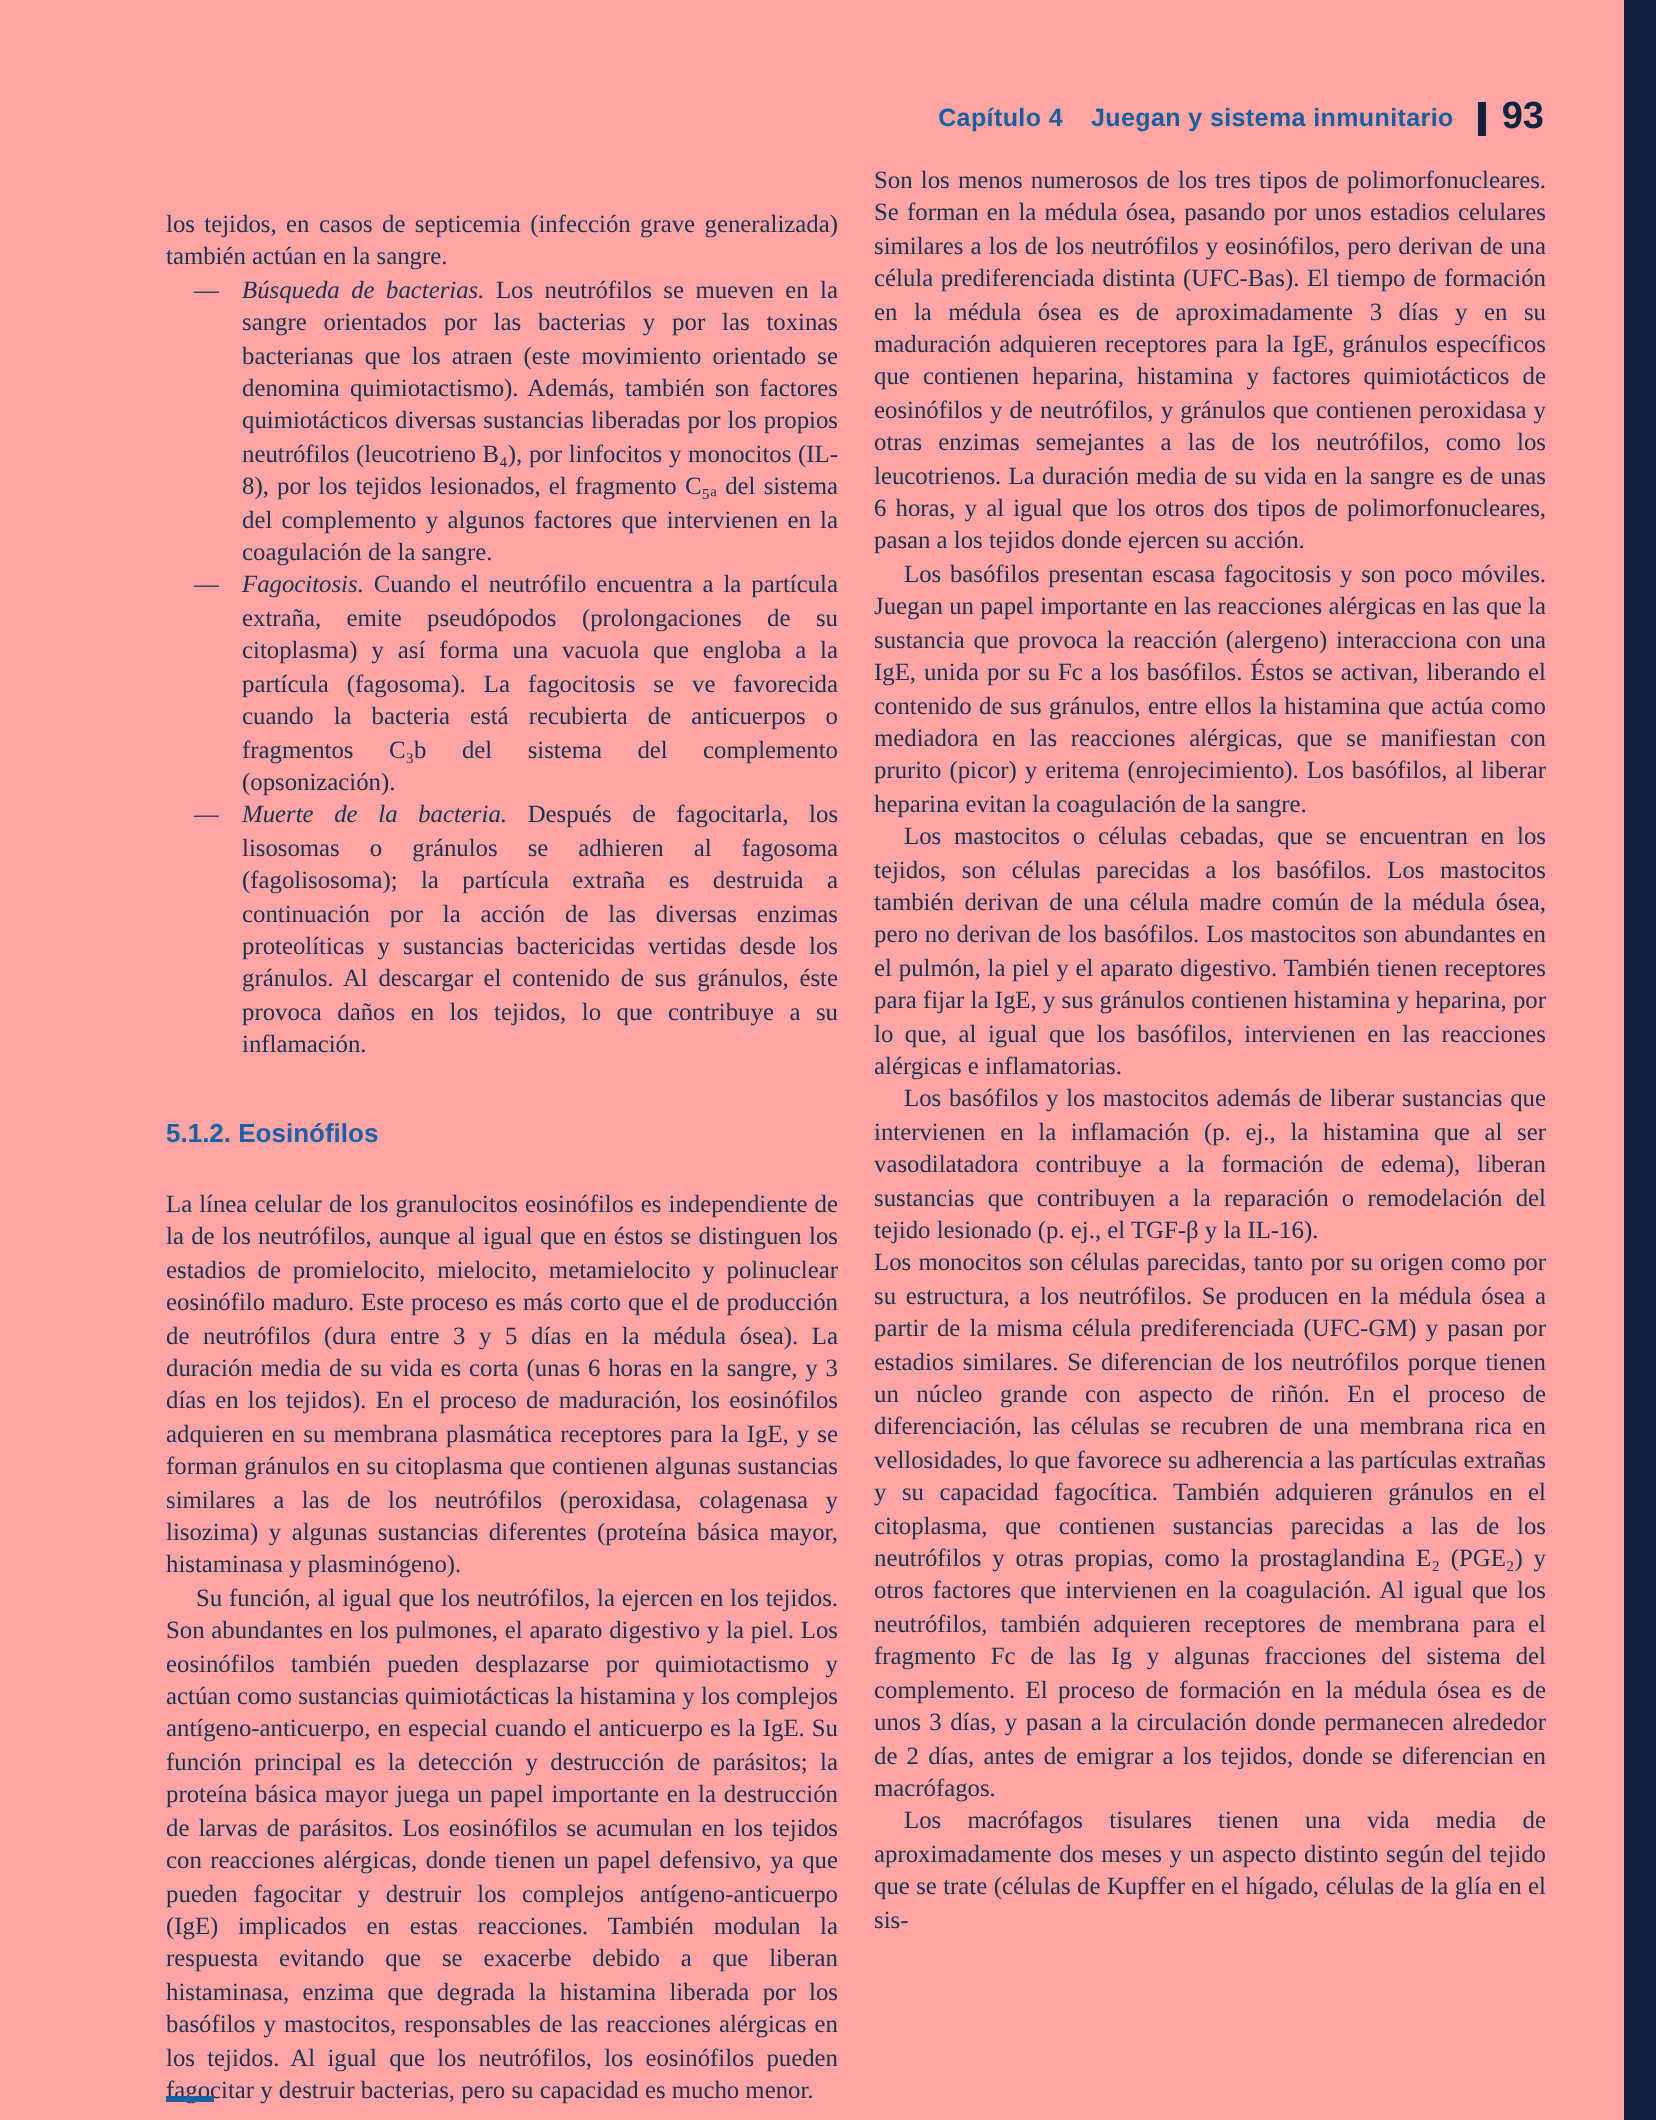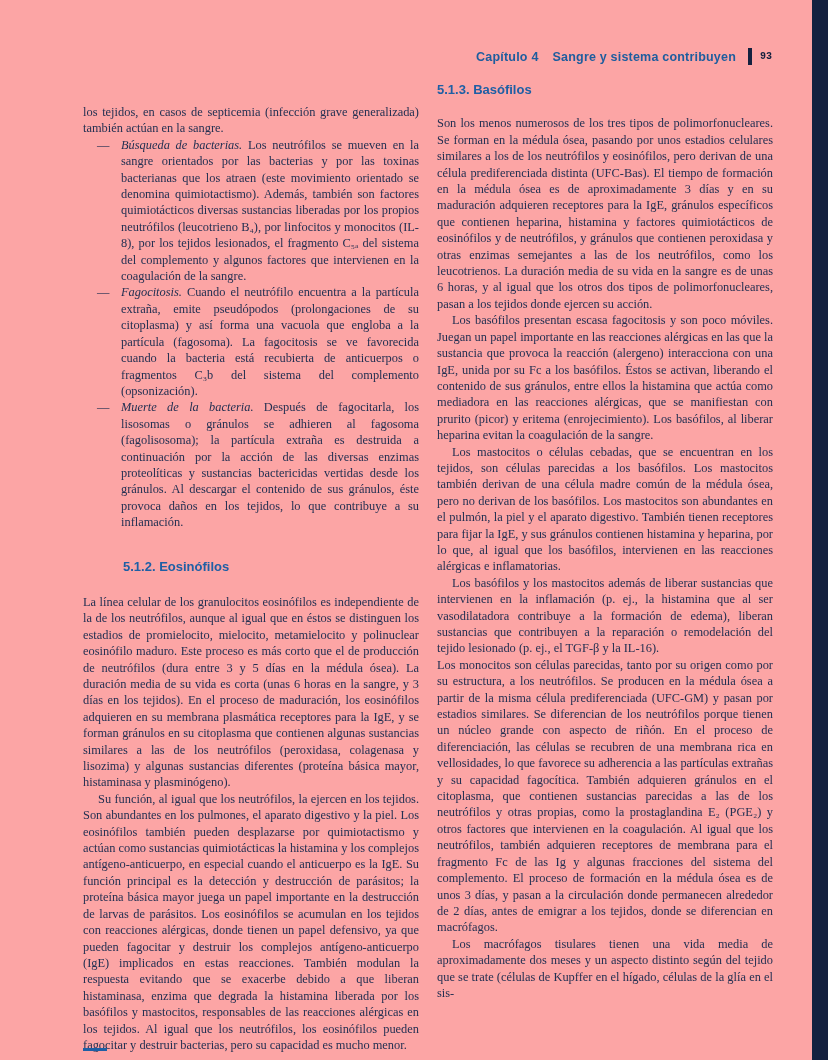--- a/index.html
+++ b/index.html
@@ -31,21 +31,21 @@
     display: flex; justify-content: flex-end; align-items: center;
     font-family: "Liberation Sans", sans-serif;
     font-size: 12.5px; color: #1d5d9e;
   }
   .header .chapter { font-weight: bold; margin-right: 14px; letter-spacing: 0.2px; }
   .header .title   { font-weight: bold; letter-spacing: 0.2px; }
   .header .sep {
     width: 4px; height: 17px; background: #14213f;
     margin: 0 8px 0 12px;
   }
-  .header .pagenum { font-weight: bold; font-size: 10px; color: #14213f; font-family: Liberation Mono, monospace; }
+  .header .pagenum { font-weight: bold; font-size: 19px; color: #14213f; }
 
   .col { position: absolute; width: 336px; font-size: 12.4px; line-height: 16.4px; text-align: justify; }
   .col-left  { left: 83px;  top: 104px; }
   .col-right { left: 437px; top: 82px; }
 
   p { margin: 0; }
   p.indent { text-indent: 15px; }
   em.lead { font-style: italic; }
 
   .bullets { margin: 0 0 0 14px; }
@@ -54,34 +54,34 @@
   .bullet p { flex: 1 1 auto; }
 
   .section-heading {
     font-family: "Liberation Sans", sans-serif;
     font-weight: bold;
     font-size: 13px;
     color: #1e5fa5;
     text-align: left;
     margin: 0;
   }
-  .heading-gap-top    { margin-top: 28px; margin-left: 40px; }
+  .heading-gap-top    { margin-top: 28px; }
   .heading-gap-bottom { margin-bottom: 19px; }
   .heading-gap-bottom-sm { margin-bottom: 17px; }
 </style>
 </head>
 <body>
 
 <div class="page">
 
   <div class="side-band"></div>
 
   <div class="header">
     <span class="chapter">Capítulo 4</span>
-    <span class="title">Sangre y sistema contribuyen</span>
+    <span class="title">Juegan y sistema inmunitario</span>
     <span class="sep"></span>
     <span class="pagenum">93</span>
   </div>
 
   <div class="col col-left">
 
     <p>los tejidos, en casos de septicemia (infección grave generalizada) también actúan en la sangre.</p>
 
     <div class="bullets">
 
@@ -104,21 +104,20 @@
 
     <h2 class="section-heading heading-gap-top heading-gap-bottom">5.1.2. Eosinófilos</h2>
 
     <p>La línea celular de los granulocitos eosinófilos es independiente de la de los neutrófilos, aunque al igual que en éstos se distinguen los estadios de promielocito, mielocito, metamielocito y polinuclear eosinófilo maduro. Este proceso es más corto que el de producción de neutrófilos (dura entre 3 y 5 días en la médula ósea). La duración media de su vida es corta (unas 6 horas en la sangre, y 3 días en los tejidos). En el proceso de maduración, los eosinófilos adquieren en su membrana plasmática receptores para la IgE, y se forman gránulos en su citoplasma que contienen algunas sustancias similares a las de los neutrófilos (peroxidasa, colagenasa y lisozima) y algunas sustancias diferentes (proteína básica mayor, histaminasa y plasminógeno).</p>
     <p class="indent">Su función, al igual que los neutrófilos, la ejercen en los tejidos. Son abundantes en los pulmones, el aparato digestivo y la piel. Los eosinófilos también pueden desplazarse por quimiotactismo y actúan como sustancias quimiotácticas la histamina y los complejos antígeno-anticuerpo, en especial cuando el anticuerpo es la IgE. Su función principal es la detección y destrucción de parásitos; la proteína básica mayor juega un papel importante en la destrucción de larvas de parásitos. Los eosinófilos se acumulan en los tejidos con reacciones alérgicas, donde tienen un papel defensivo, ya que pueden fagocitar y destruir los complejos antígeno-anticuerpo (IgE) implicados en estas reacciones. También modulan la respuesta evitando que se exacerbe debido a que liberan histaminasa, enzima que degrada la histamina liberada por los basófilos y mastocitos, responsables de las reacciones alérgicas en los tejidos. Al igual que los neutrófilos, los eosinófilos pueden fagocitar y destruir bacterias, pero su capacidad es mucho menor.</p>
 
   </div>
 
   <div class="col col-right">
 
-    <h2 class="section-heading heading-gap-bottom-sm">5.1.3. Basófilos</h2>
 
     <p>Son los menos numerosos de los tres tipos de polimorfonucleares. Se forman en la médula ósea, pasando por unos estadios celulares similares a los de los neutrófilos y eosinófilos, pero derivan de una célula prediferenciada distinta (UFC-Bas). El tiempo de formación en la médula ósea es de aproximadamente 3 días y en su maduración adquieren receptores para la IgE, gránulos específicos que contienen heparina, histamina y factores quimiotácticos de eosinófilos y de neutrófilos, y gránulos que contienen peroxidasa y otras enzimas semejantes a las de los neutrófilos, como los leucotrienos. La duración media de su vida en la sangre es de unas 6 horas, y al igual que los otros dos tipos de polimorfonucleares, pasan a los tejidos donde ejercen su acción.</p>
     <p class="indent">Los basófilos presentan escasa fagocitosis y son poco móviles. Juegan un papel importante en las reacciones alérgicas en las que la sustancia que provoca la reacción (alergeno) interacciona con una IgE, unida por su Fc a los basófilos. Éstos se activan, liberando el contenido de sus gránulos, entre ellos la histamina que actúa como mediadora en las reacciones alérgicas, que se manifiestan con prurito (picor) y eritema (enrojecimiento). Los basófilos, al liberar heparina evitan la coagulación de la sangre.</p>
     <p class="indent">Los mastocitos o células cebadas, que se encuentran en los tejidos, son células parecidas a los basófilos. Los mastocitos también derivan de una célula madre común de la médula ósea, pero no derivan de los basófilos. Los mastocitos son abundantes en el pulmón, la piel y el aparato digestivo. También tienen receptores para fijar la IgE, y sus gránulos contienen histamina y heparina, por lo que, al igual que los basófilos, intervienen en las reacciones alérgicas e inflamatorias.</p>
     <p class="indent">Los basófilos y los mastocitos además de liberar sustancias que intervienen en la inflamación (p. ej., la histamina que al ser vasodilatadora contribuye a la formación de edema), liberan sustancias que contribuyen a la reparación o remodelación del tejido lesionado (p. ej., el TGF-β y la IL-16).</p>
 
 
     <p>Los monocitos son células parecidas, tanto por su origen como por su estructura, a los neutrófilos. Se producen en la médula ósea a partir de la misma célula prediferenciada (UFC-GM) y pasan por estadios similares. Se diferencian de los neutrófilos porque tienen un núcleo grande con aspecto de riñón. En el proceso de diferenciación, las células se recubren de una membrana rica en vellosidades, lo que favorece su adherencia a las partículas extrañas y su capacidad fagocítica. También adquieren gránulos en el citoplasma, que contienen sustancias parecidas a las de los neutrófilos y otras propias, como la prostaglandina E₂ (PGE₂) y otros factores que intervienen en la coagulación. Al igual que los neutrófilos, también adquieren receptores de membrana para el fragmento Fc de las Ig y algunas fracciones del sistema del complemento. El proceso de formación en la médula ósea es de unos 3 días, y pasan a la circulación donde permanecen alrededor de 2 días, antes de emigrar a los tejidos, donde se diferencian en macrófagos.</p>
     <p class="indent">Los macrófagos tisulares tienen una vida media de aproximadamente dos meses y un aspecto distinto según del tejido que se trate (células de Kupffer en el hígado, células de la glía en el sis-</p>
 

